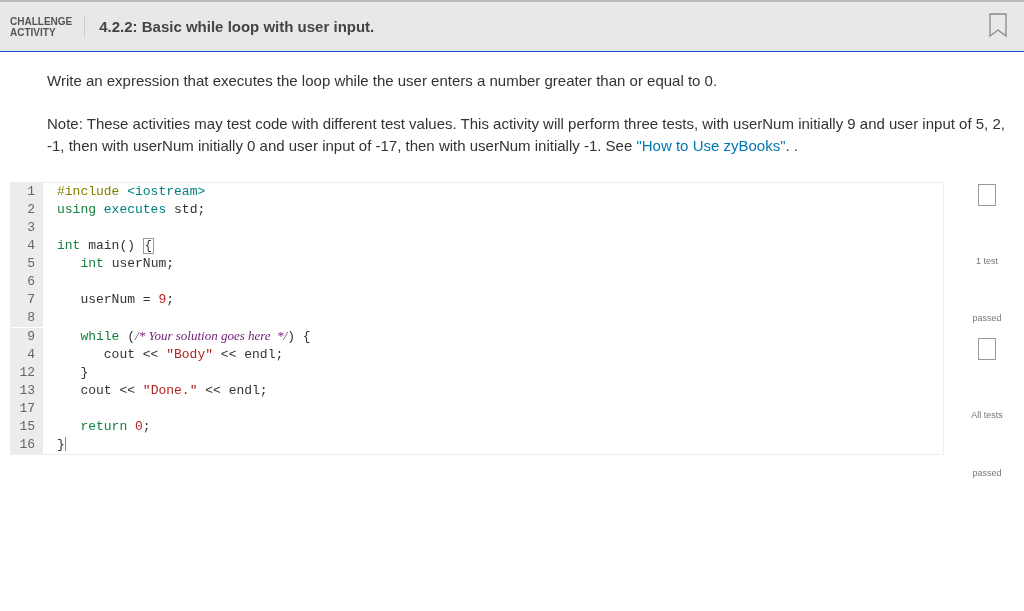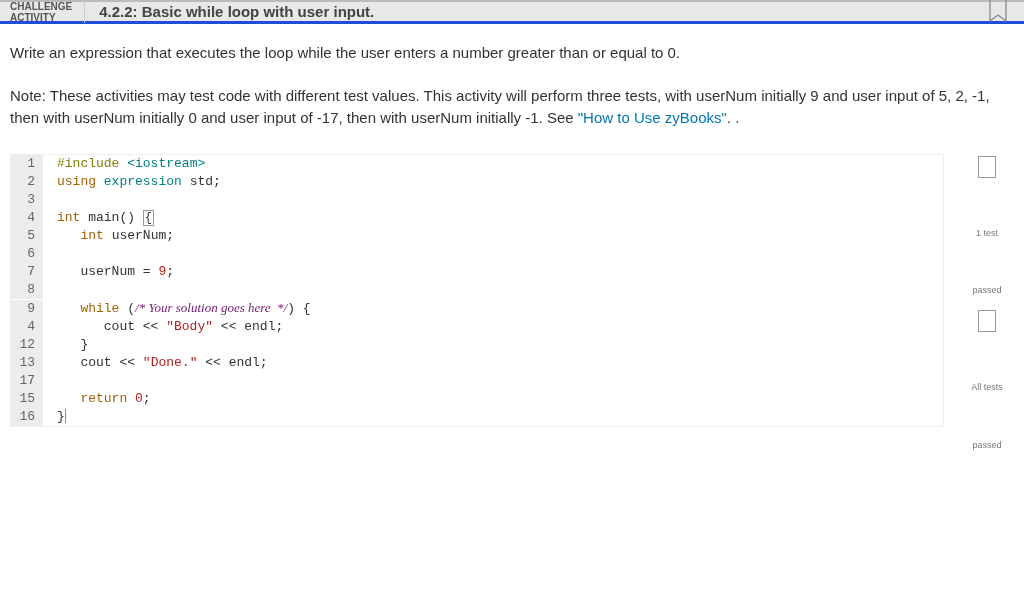--- a/index.html
+++ b/index.html
@@ -11,25 +11,25 @@
       font-family: Arial, Helvetica, sans-serif;
       background: #fff;
       color: #333;
       width: 1024px;
       height: 611px;
       overflow: hidden;
     }
     .header-bar {
       background: #e8e8e8;
       border-top: 2px solid #bbb;
-      border-bottom: 3px solid #1d4ed8;
+      border-bottom: 1px solid #1d4ed8;
       display: flex;
       align-items: center;
       padding: 8px 10px;
-      height: 24px;
+      height: 52px;
     }
     .challenge-label {
       font-size: 10px;
       font-weight: bold;
       color: #555;
       line-height: 1.1;
       text-align: left;
       padding-right: 12px;
       border-right: 1px solid #ccc;
     }
@@ -48,20 +48,21 @@
       height: 26px;
     }
     .content {
       padding: 18px 10px 10px 10px;
     }
     .prompt-text {
       font-size: 15px;
       color: #333;
       line-height: 1.5;
       margin-bottom: 24px;
+      margin-left: 37px;
     }
     .prompt-text p {
       margin-bottom: 20px;
     }
     .prompt-text a {
       color: #0077b3;
       text-decoration: none;
     }
     .code-area-wrap {
       display: flex;
@@ -89,21 +90,21 @@
       color: #666;
       flex-shrink: 0;
       user-select: none;
     }
     .code-text {
       padding-left: 14px;
       white-space: pre;
     }
     .kw-pp { color: #808000; }
     .kw-include-target { color: #008080; }
-    .kw-blue { color: #a16207; }
+    .kw-blue { color: #15803d; }
     .kw-teal { color: #008080; }
     .kw-str { color: #b22222; }
     .kw-comment { color: #701a75; font-style: italic; font-family: Liberation Serif, serif; }
     .kw-num { color: #b22222; }
     .status-col {
       width: 54px;
       display: flex;
       flex-direction: column;
       gap: 14px;
       padding-top: 2px;
@@ -161,21 +162,21 @@
   </div>
 
   <div class="code-area-wrap">
     <div class="code-editor" id="code-editor">
         <div class="code-line">
           <div class="gutter">1</div>
           <div class="code-text"><span class="kw-pp">#include </span><span class="kw-include-target">&lt;iostream&gt;</span></div>
         </div>
         <div class="code-line">
           <div class="gutter">2</div>
-          <div class="code-text"><span class="kw-blue">using </span><span class="kw-teal">expression </span><span>std;</span></div>
+          <div class="code-text"><span class="kw-blue">using </span><span class="kw-teal">executes </span><span>std;</span></div>
         </div>
         <div class="code-line">
           <div class="gutter">3</div>
           <div class="code-text"></div>
         </div>
         <div class="code-line">
           <div class="gutter">4</div>
           <div class="code-text"><span class="kw-blue">int </span><span>main() </span><span class="type-box">{</span></div>
         </div>
         <div class="code-line">

